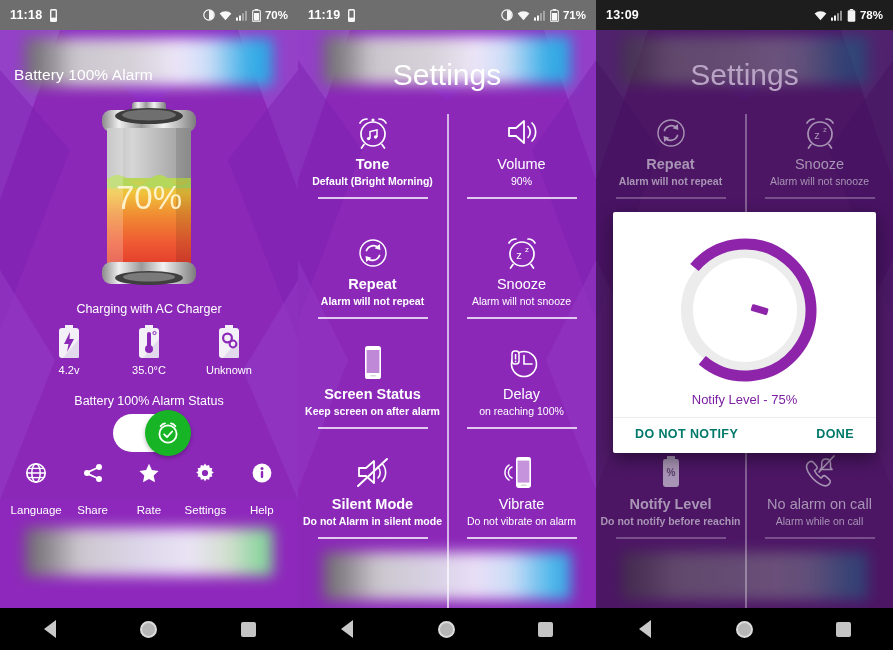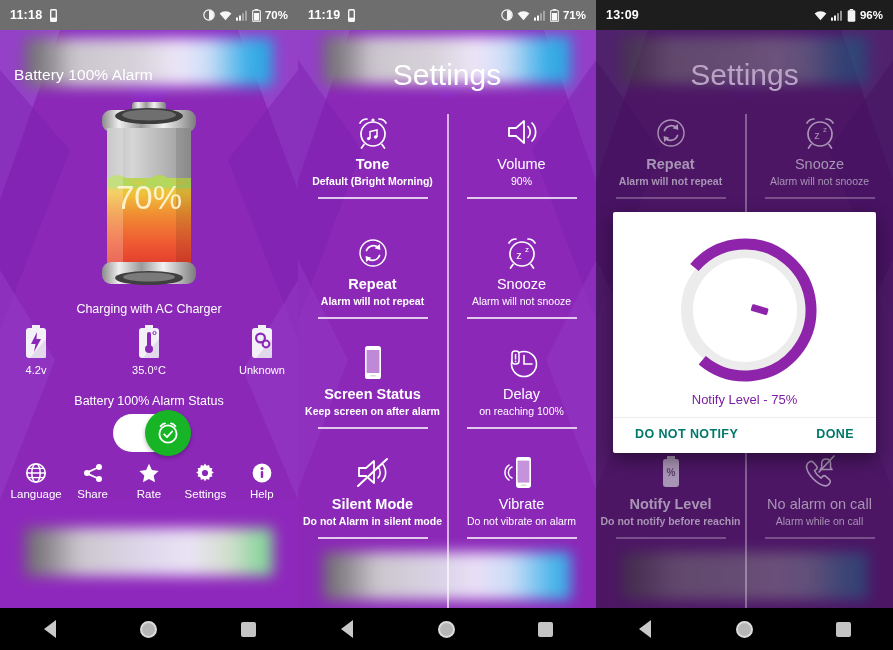--- a/index.html
+++ b/index.html
@@ -38,35 +38,35 @@
   .ad.bottom { background:linear-gradient(90deg,#6a6a6a 0%,#8d8d8d 9%,#cfcfcf 22%,#e3e1ee 48%,#efedf8 66%,#d7e9d0 82%,#8fe0a0 95%,#7bd98f 100%); }
   .ad.bottom-blue { background:linear-gradient(90deg,#6a6a6a 0%,#8d8d8d 9%,#cfcfcf 22%,#dedce9 46%,#efe9fb 62%,#cfe7fb 76%,#4fc0ee 92%,#2fb0e6 100%); }
   .ad.dim { opacity:.55; }
 
   
   .app-title { position:absolute; left:14px; top:66px; color:#fff; font-size:15.5px; letter-spacing:.1px; }
 
   .batt-wrap { position:absolute; left:0; right:0; top:102px; display:flex; justify-content:center; }
   .charging-txt { position:absolute; left:0; right:0; top:302px; text-align:center; color:#fff; font-size:12.5px; }
 
-  .stats { position:absolute; left:0; right:0; top:325px; display:flex; justify-content:center; gap:55px; }
+  .stats { position:absolute; left:0; right:0; top:325px; display:flex; justify-content:center; gap:22px; }
   .stat { width:58px; text-align:center; }
   .stat .lbl { margin-top:5px; color:#fff; font-size:11px; }
 
   .status-label { position:absolute; left:0; right:0; top:394px; text-align:center; color:#fff; font-size:12.5px; }
 
   .toggle-wrap { position:absolute; left:0; right:0; top:414px; display:flex; justify-content:center; }
   .toggle { width:72px; height:38px; border-radius:19px; background:#fff; position:relative; }
   .toggle .knob { position:absolute; right:-6px; top:-4px; width:46px; height:46px; border-radius:50%;
     background:#17B525; display:flex; align-items:center; justify-content:center;
     box-shadow:0 2px 4px rgba(0,0,0,.28); }
 
   .bottombar { position:absolute; left:0; right:0; top:462px; display:flex; justify-content:space-around; padding:0 8px; }
   .bb { width:52px; text-align:center; color:#fff; }
-  .bb .lbl { margin-top:4px; font-size:11.5px; }
+  .bb .lbl { margin-top:20px; font-size:11.5px; }
 
   
   .settings-title { position:absolute; left:0; right:0; top:58px; text-align:center;
     font-size:30px; color:#fff; font-weight:normal; }
   .settings-title.dim { color:#b9a4c6; }
 
   .grid { position:absolute; left:0; right:0; top:104px; bottom:0; }
   .vline { position:absolute; left:149px; top:10px; bottom:14px; width:1.5px; background:rgba(255,255,255,.65); }
   .vline.dim { background:rgba(255,255,255,.32); }
 
@@ -532,21 +532,21 @@
               <rect x="6" y="3.2" width="2" height="7.5" fill="#9a9a9a"></rect>
               <rect x="9" y="0.8" width="2" height="9.9" fill="#9a9a9a"></rect>
             </svg>
         </span>
         <span class="sb-ico">
           <svg class="i" width="9" height="13" viewBox="0 0 9 13">
               <rect x="2.8" y="0" width="3.4" height="1.4" fill="#fff"></rect>
               <rect x="0.7" y="1.2" width="7.6" height="11.6" rx="1.4" fill="#fff"></rect>
             </svg>
         </span>
-        <span>96%</span>
+        <span>78%</span>
       </div>
     </div>
 
     <div class="settings-title dim" style="z-index:19">Settings</div>
 
     <div class="grid" style="z-index:19">
       <div class="vline dim"></div>
 
       <div class="cell left dim" style="top:6px">
         <div class="ic">

